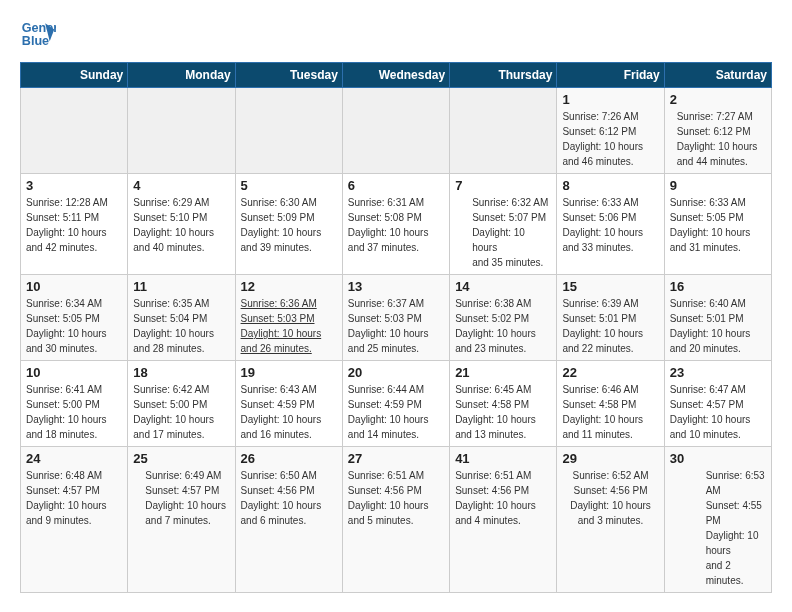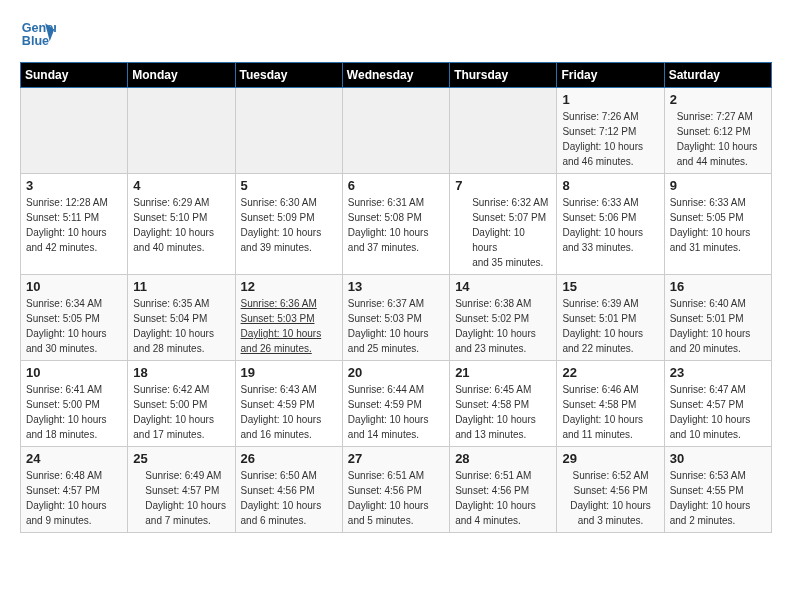--- a/index.html
+++ b/index.html
@@ -36,26 +36,26 @@
     .location-title {
       font-size: 16px;
       color: #444;
     }
     table {
       width: 100%;
       border-collapse: collapse;
       table-layout: fixed;
     }
     thead th {
-      background: #000000;
+      background: #0c4a6e;
       color: #fff;
       font-size: 12px;
       font-weight: bold;
       padding: 5px 4px;
-      text-align: left;
+      text-align: right;
       border: 1px solid #2c6fad;
     }
     tbody td {
       border: 1px solid #ccc;
       vertical-align: top;
       padding: 4px 5px;
       font-size: 10.5px;
       color: #222;
       height: 80px;
     }
@@ -116,21 +116,21 @@
   <tbody id="calendar-body">
       <tr>
         <td class="empty-cell"></td>
         <td class="empty-cell"></td>
         <td class="empty-cell"></td>
         <td class="empty-cell"></td>
         <td class="empty-cell"></td>
         <td>
           <span class="day-num">1</span>
           <div class="day-info" style="white-space: pre-line;">Sunrise: 7:26 AM
-Sunset: 7:12 PM
+Sunset: 6:12 PM
 Daylight: 10 hours
 and 46 minutes.</div>
         </td>
         <td>
           <span class="day-num">2</span>
           <div class="day-info" style="white-space: pre-line; margin-left: 7px;">Sunrise: 7:27 AM
 Sunset: 6:12 PM
 Daylight: 10 hours
 and 44 minutes.</div>
         </td>
@@ -311,35 +311,35 @@
 and 6 minutes.</div>
         </td>
         <td>
           <span class="day-num">27</span>
           <div class="day-info" style="white-space: pre-line;">Sunrise: 6:51 AM
 Sunset: 4:56 PM
 Daylight: 10 hours
 and 5 minutes.</div>
         </td>
         <td>
-          <span class="day-num">28</span>
+          <span class="day-num">41</span>
           <div class="day-info" style="white-space: pre-line;">Sunrise: 6:51 AM
 Sunset: 4:56 PM
 Daylight: 10 hours
 and 4 minutes.</div>
         </td>
         <td>
           <span class="day-num">29</span>
           <div class="day-info" style="white-space: pre-line; text-align: center;">Sunrise: 6:52 AM
 Sunset: 4:56 PM
 Daylight: 10 hours
 and 3 minutes.</div>
         </td>
         <td>
           <span class="day-num">30</span>
-          <div class="day-info" style="white-space: pre-line;">Sunrise: 6:53 AM
+          <div class="day-info" style="white-space: pre-line; margin-left: 36px;">Sunrise: 6:53 AM
 Sunset: 4:55 PM
 Daylight: 10 hours
 and 2 minutes.</div>
         </td>
       </tr>
     </tbody>
 </table>
 
 </body></html>

